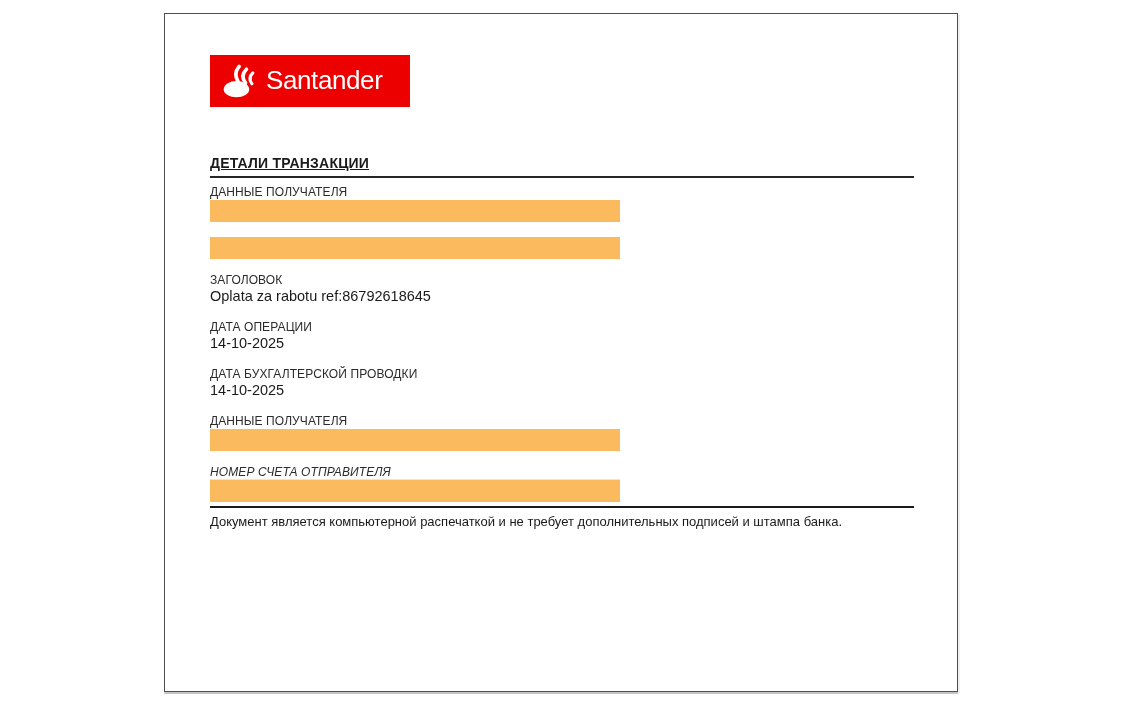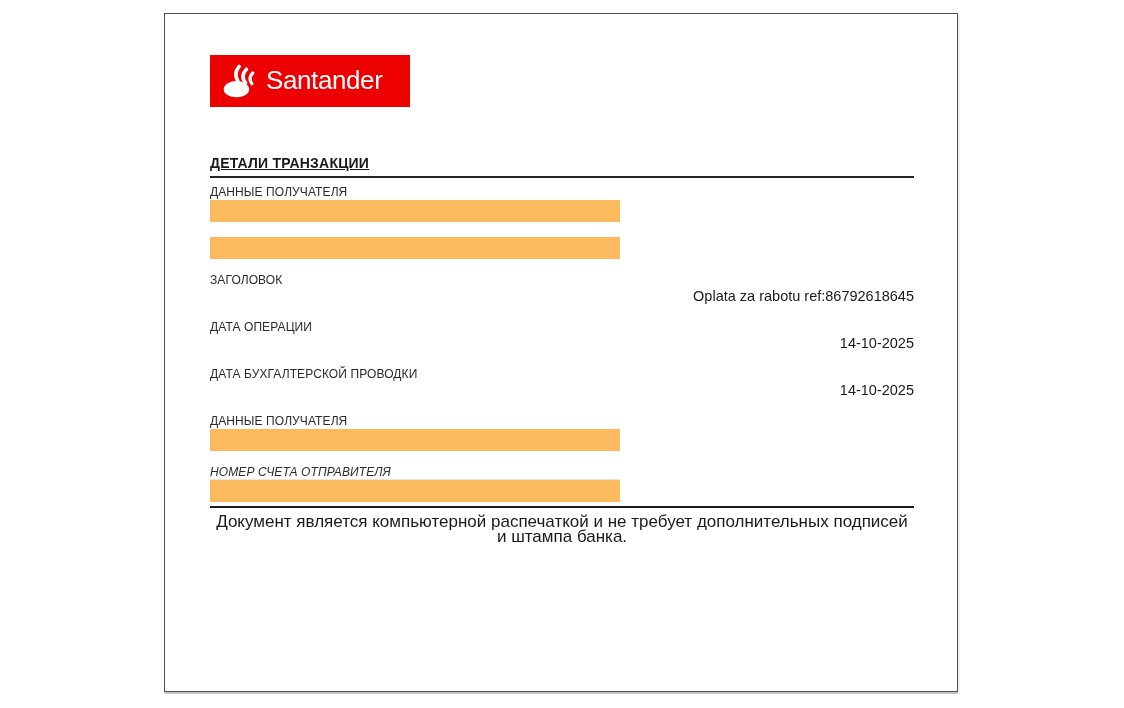--- a/index.html
+++ b/index.html
@@ -70,21 +70,20 @@
     font-size: 12px;
     line-height: 12px;
     color: #2b2b2b;
     letter-spacing: 0.1px;
   }
   .field-value {
     font-size: 14.5px;
     line-height: 17px;
     color: #1a1a1a;
     margin-top: 2px;
-    text-align: right;
   }
   .redaction-bar {
     width: 410px;
     height: 22px;
     margin-top: 2px;
     background: #FCBA5E;
   }
   
   .field:nth-child(7) .redaction-bar {
     box-shadow: 0 -1px 0 rgba(110,110,110,0.18);
@@ -94,24 +93,23 @@
   }
   .divider {
     border-top: 2px solid #1a1a1a;
     height: 0;
   }
   .footer {
     margin-top: 6px;
   }
   .footer p {
     margin: 0;
-    font-size: 17px;
+    font-size: 13px;
     line-height: 15px;
     color: #1a1a1a;
-    text-align: center;
   }
 </style>
 </head>
 <body>
 
 <div class="canvas">
   <div class="page">
 
     <div class="logo" style="background: rgb(236, 0, 0);">
       <span class="flame">

